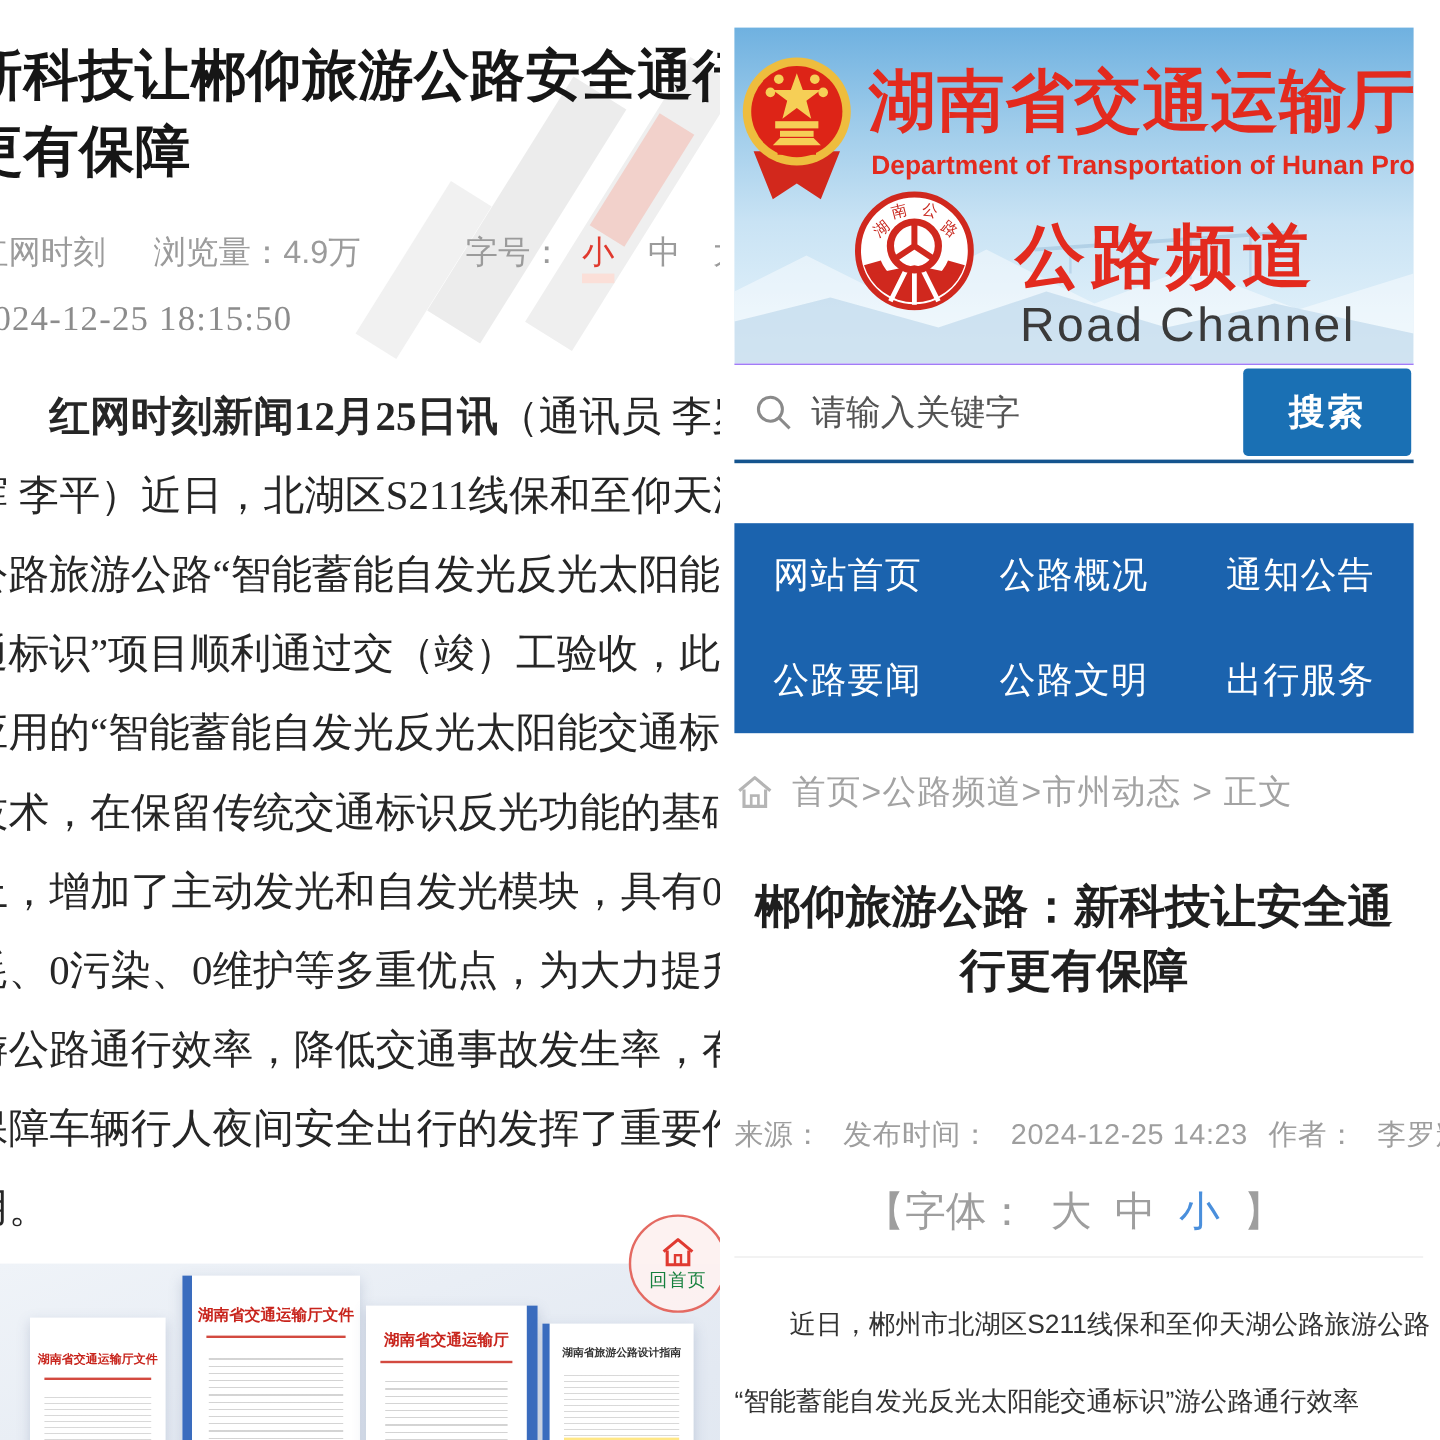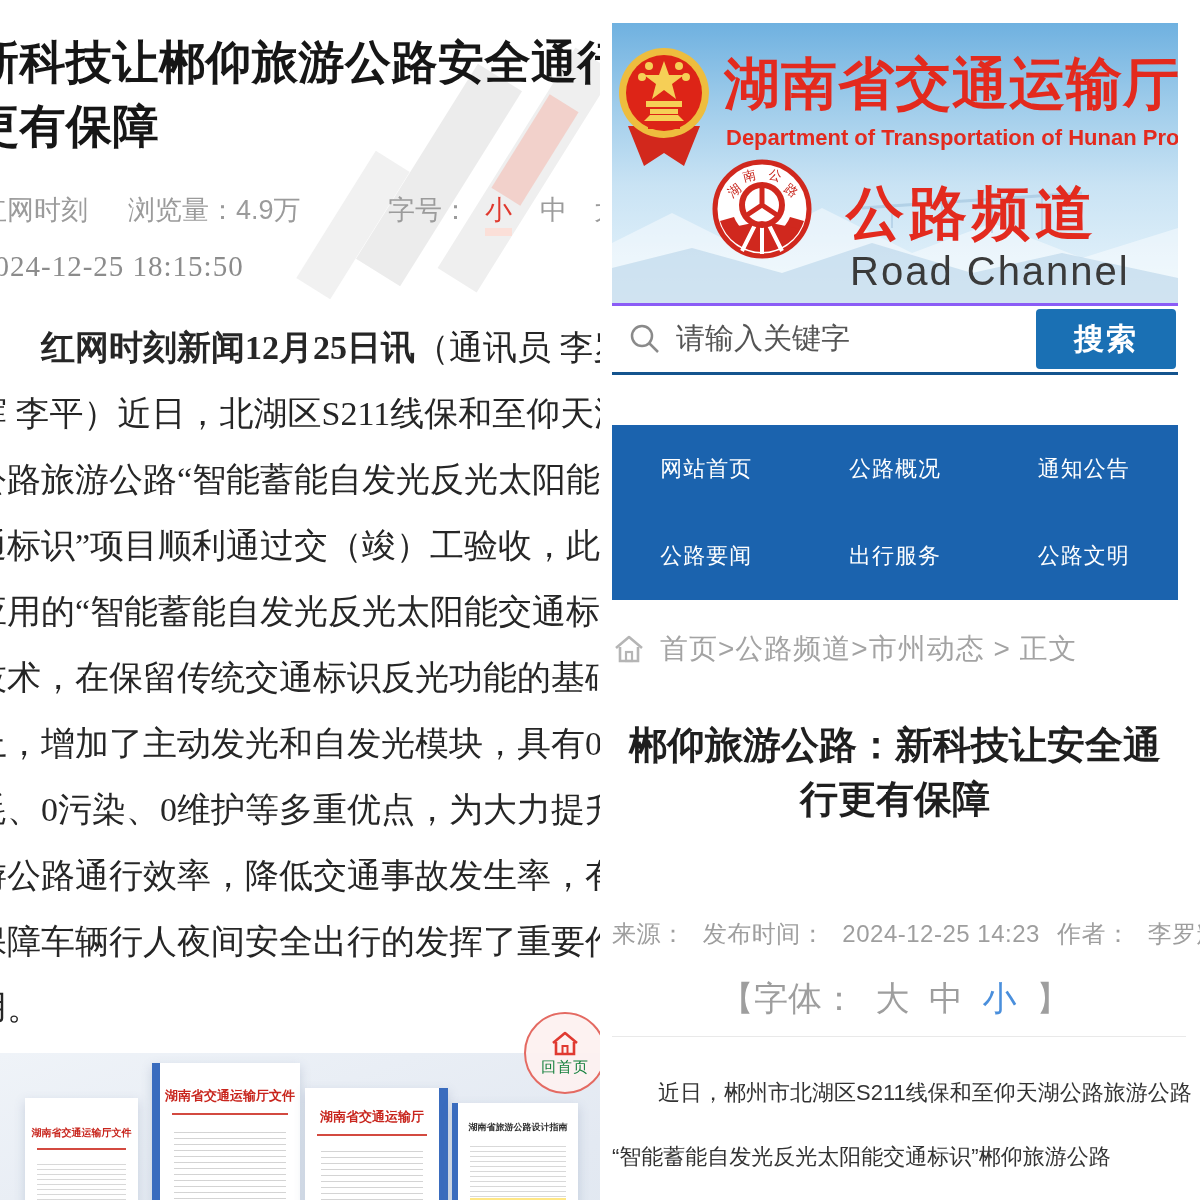--- a/index.html
+++ b/index.html
@@ -67,30 +67,30 @@
               background:linear-gradient(180deg,#6fb1e0 0%, #9dcbea 28%, #c9e3f4 58%, #e9f5fc 100%); }
   .mountains { position:absolute; left:0; bottom:0; width:566px; height:150px; }
   .emblem { position:absolute; left:6px; top:8px; }
   .site-name { position:absolute; left:112px; top:24px; font-size:56px; font-weight:bold; color:#e32a1e;
                letter-spacing:1px; white-space:nowrap; }
   .site-name-en { position:absolute; left:114px; top:102px; font-size:22px; font-weight:bold; color:#e32a1e; white-space:nowrap; }
   .seal-logo { position:absolute; left:100px; top:136px; }
   .channel-name { position:absolute; left:234px; top:152px; font-size:58px; font-weight:bold; color:#e32a1e; letter-spacing:5px; white-space:nowrap; }
   .channel-name-en { position:absolute; left:238px; top:226px; font-size:40px; color:#3a3a3a; letter-spacing:2px; white-space:nowrap; }
 
-  .search-bar { position:relative; width:566px; height:72px; background:#fff; border-top:3px solid #8b5cf6;
+  .search-bar { position:relative; width:566px; height:83px; background:#fff; border-top:1px solid #8b5cf6;
                 border-bottom:3px solid #14548e; display:flex; align-items:center; }
   .search-input { display:flex; align-items:center; flex:1; height:100%; }
   .search-placeholder { margin-left:14px; font-size:29px; color:#555; }
   .search-btn { position:absolute; right:2px; top:3px; bottom:3px; width:140px; background:#1a70b4; border:none;
                 border-radius:4px; color:#fff; font-size:30px; font-weight:bold; letter-spacing:2px; }
 
   .nav-menu { margin-top:50px; width:566px; height:175px; background:#1b63ae; display:grid;
               grid-template-columns:1fr 1fr 1fr; grid-template-rows:1fr 1fr; }
-  .nav-item { display:flex; align-items:center; justify-content:center; color:#fff; font-size:22px; letter-spacing:1px; }
+  .nav-item { display:flex; align-items:center; justify-content:center; color:#fff; font-size:30px; letter-spacing:1px; }
 
   .breadcrumb { margin-top:28px; display:flex; align-items:center; height:42px; color:#a3a3a3; font-size:28px; }
   .breadcrumb .bc-text { margin-left:14px; letter-spacing:1px; }
 
   .r-title { margin-top:48px; width:566px; text-align:center; font-size:38px; font-weight:bold;
              color:#1f1f1f; line-height:54px; padding:0 6px; }
   .r-meta { margin-top:92px; font-size:24px; color:#9e9e9e; white-space:nowrap; letter-spacing:.5px; }
   .r-meta span { margin-right:10px; }
   .r-fontrow { margin-top:26px; width:566px; text-align:center; font-size:34px; color:#9e9e9e; }
   .r-fontrow span { margin:0 5px; }
@@ -228,22 +228,22 @@
           <span class="search-placeholder">请输入关键字</span>
         </div>
         <button class="search-btn">搜索</button>
       </div>
 
       <div class="nav-menu">
         <div class="nav-item">网站首页</div>
         <div class="nav-item">公路概况</div>
         <div class="nav-item">通知公告</div>
         <div class="nav-item">公路要闻</div>
+        <div class="nav-item">公路文明</div>
         <div class="nav-item">出行服务</div>
-        <div class="nav-item">公路文明</div>
       </div>
 
       <div class="breadcrumb">
         <svg width="34" height="32" viewBox="0 0 34 32">
           <path d="M4 15 L17 4 L30 15" fill="none" stroke="#b5b5b5" stroke-width="2.6" stroke-linejoin="round"></path>
           <path d="M8 14 L8 28 L26 28 L26 14" fill="none" stroke="#b5b5b5" stroke-width="2.6"></path>
           <rect x="14" y="19" width="6" height="9" fill="none" stroke="#b5b5b5" stroke-width="2.2"></rect>
         </svg>
         <span class="bc-text">首页&gt;公路频道&gt;市州动态 &gt; 正文</span>
       </div>
@@ -263,19 +263,19 @@
         <span>大</span>
         <span>中</span>
         <span class="r-fs-small">小</span>
         <span>】</span>
       </div>
 
       <div class="r-divider"></div>
 
       <div class="r-body">
         <div class="rbl indent">近日，郴州市北湖区S211线保和至仰天湖公路旅游公路</div>
-        <div class="rbl">“智能蓄能自发光反光太阳能交通标识”郴仰旅游公路</div>
+        <div class="rbl">“智能蓄能自发光反光太阳能交通标识”游公路通行效率</div>
         <div class="rbl">（竣）工验收，此次应用的“智能蓄能自发光反光太阳能</div>
       </div>
 
     </div>
   </div>
 </div>
 
 </body></html>

